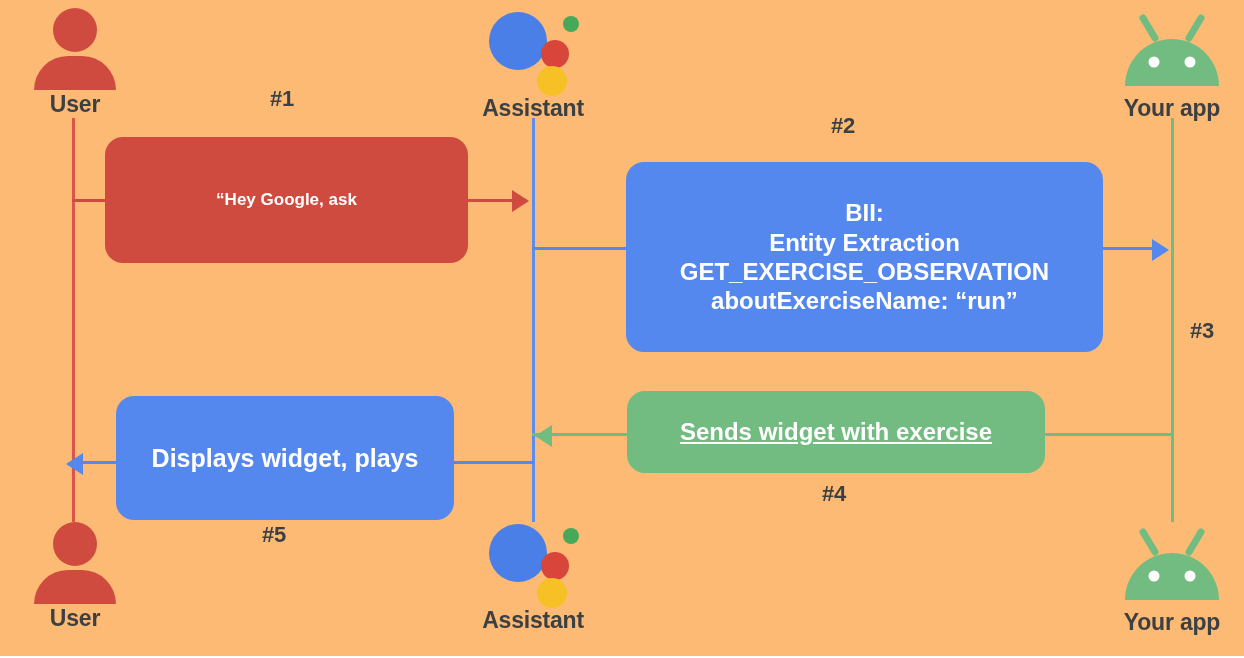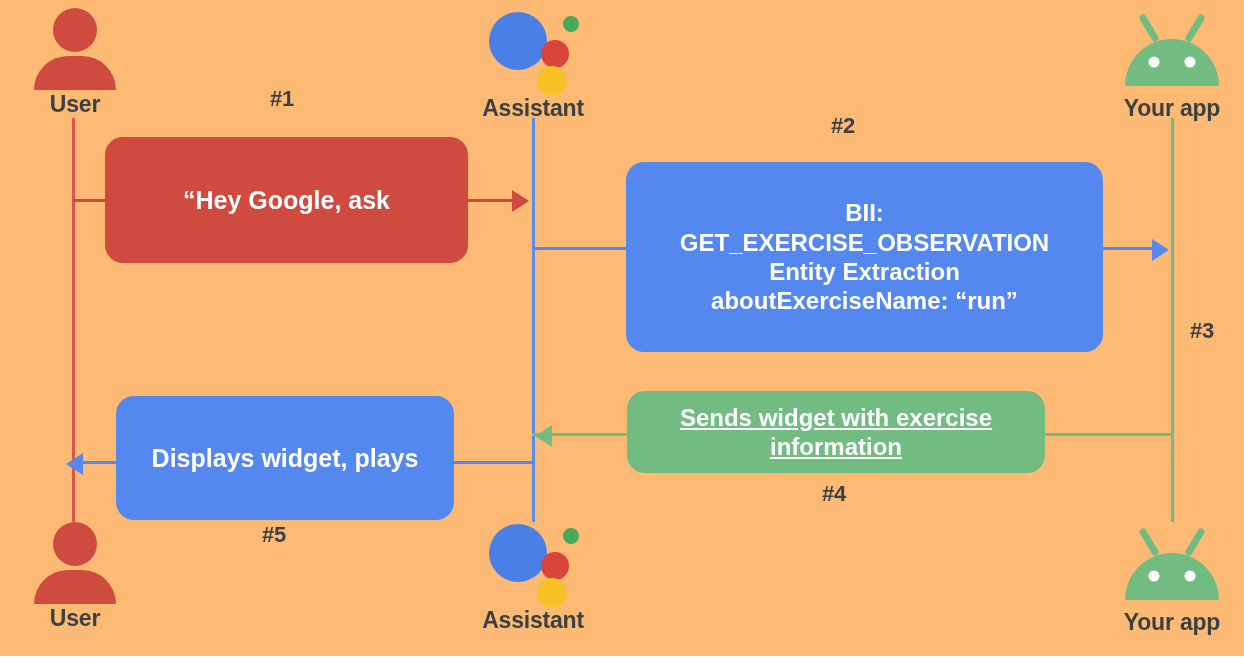--- a/index.html
+++ b/index.html
@@ -205,49 +205,48 @@
       </svg>
     </div>
     <div class="actor-label">Your app</div>
   </div>
 
   <div class="step" style="left:270px; top:86px;">#1</div>
 
   <div class="hline red" style="left:72px; top:199px; width:455px;"></div>
   <div class="arrowhead right red" style="left:512px; top:190px;"></div>
 
-  <div class="msgbox red" style="left:105px; top:137px; width:363px; height:126px; font-size:25px;">
+  <div class="msgbox red" style="left:105px; top:137px; width:363px; height:126px; font-size:17px;">
     <div>
       <span class="line">“Hey Google, ask</span>
     </div>
   </div>
 
   <div class="step" style="left:831px; top:113px;">#2</div>
 
   <div class="hline blue" style="left:532px; top:247px; width:625px;"></div>
   <div class="arrowhead right blue" style="left:1152px; top:239px;"></div>
 
   <div class="msgbox blue" style="left:626px; top:162px; width:477px; height:190px; font-size:24px;">
     <div>
       <span class="line">BII:</span>
+      <span class="line">Entity Extraction</span>
       <span class="line">GET_EXERCISE_OBSERVATION</span>
-      <span class="line">Entity Extraction</span>
       <span class="line">aboutExerciseName: “run”</span>
     </div>
   </div>
 
   <div class="step" style="left:1190px; top:318px;">#3</div>
 
   <div class="hline green" style="left:532px; top:433px; width:640px;"></div>
   <div class="arrowhead left green" style="left:535px; top:425px;"></div>
 
   <div class="msgbox green" style="left:627px; top:391px; width:418px; height:82px; font-size:24px;text-decoration:underline;">
     <div>
       <span class="line">Sends widget with exercise</span>
-      <span class="line">information</span>
     </div>
   </div>
 
   <div class="step" style="left:822px; top:481px;">#4</div>
 
   <div class="hline blue" style="left:72px; top:461px; width:462px;"></div>
   <div class="arrowhead left blue" style="left:66px; top:453px;"></div>
 
   <div class="msgbox blue" style="left:116px; top:396px; width:338px; height:124px; font-size:25px;">
     <div>

